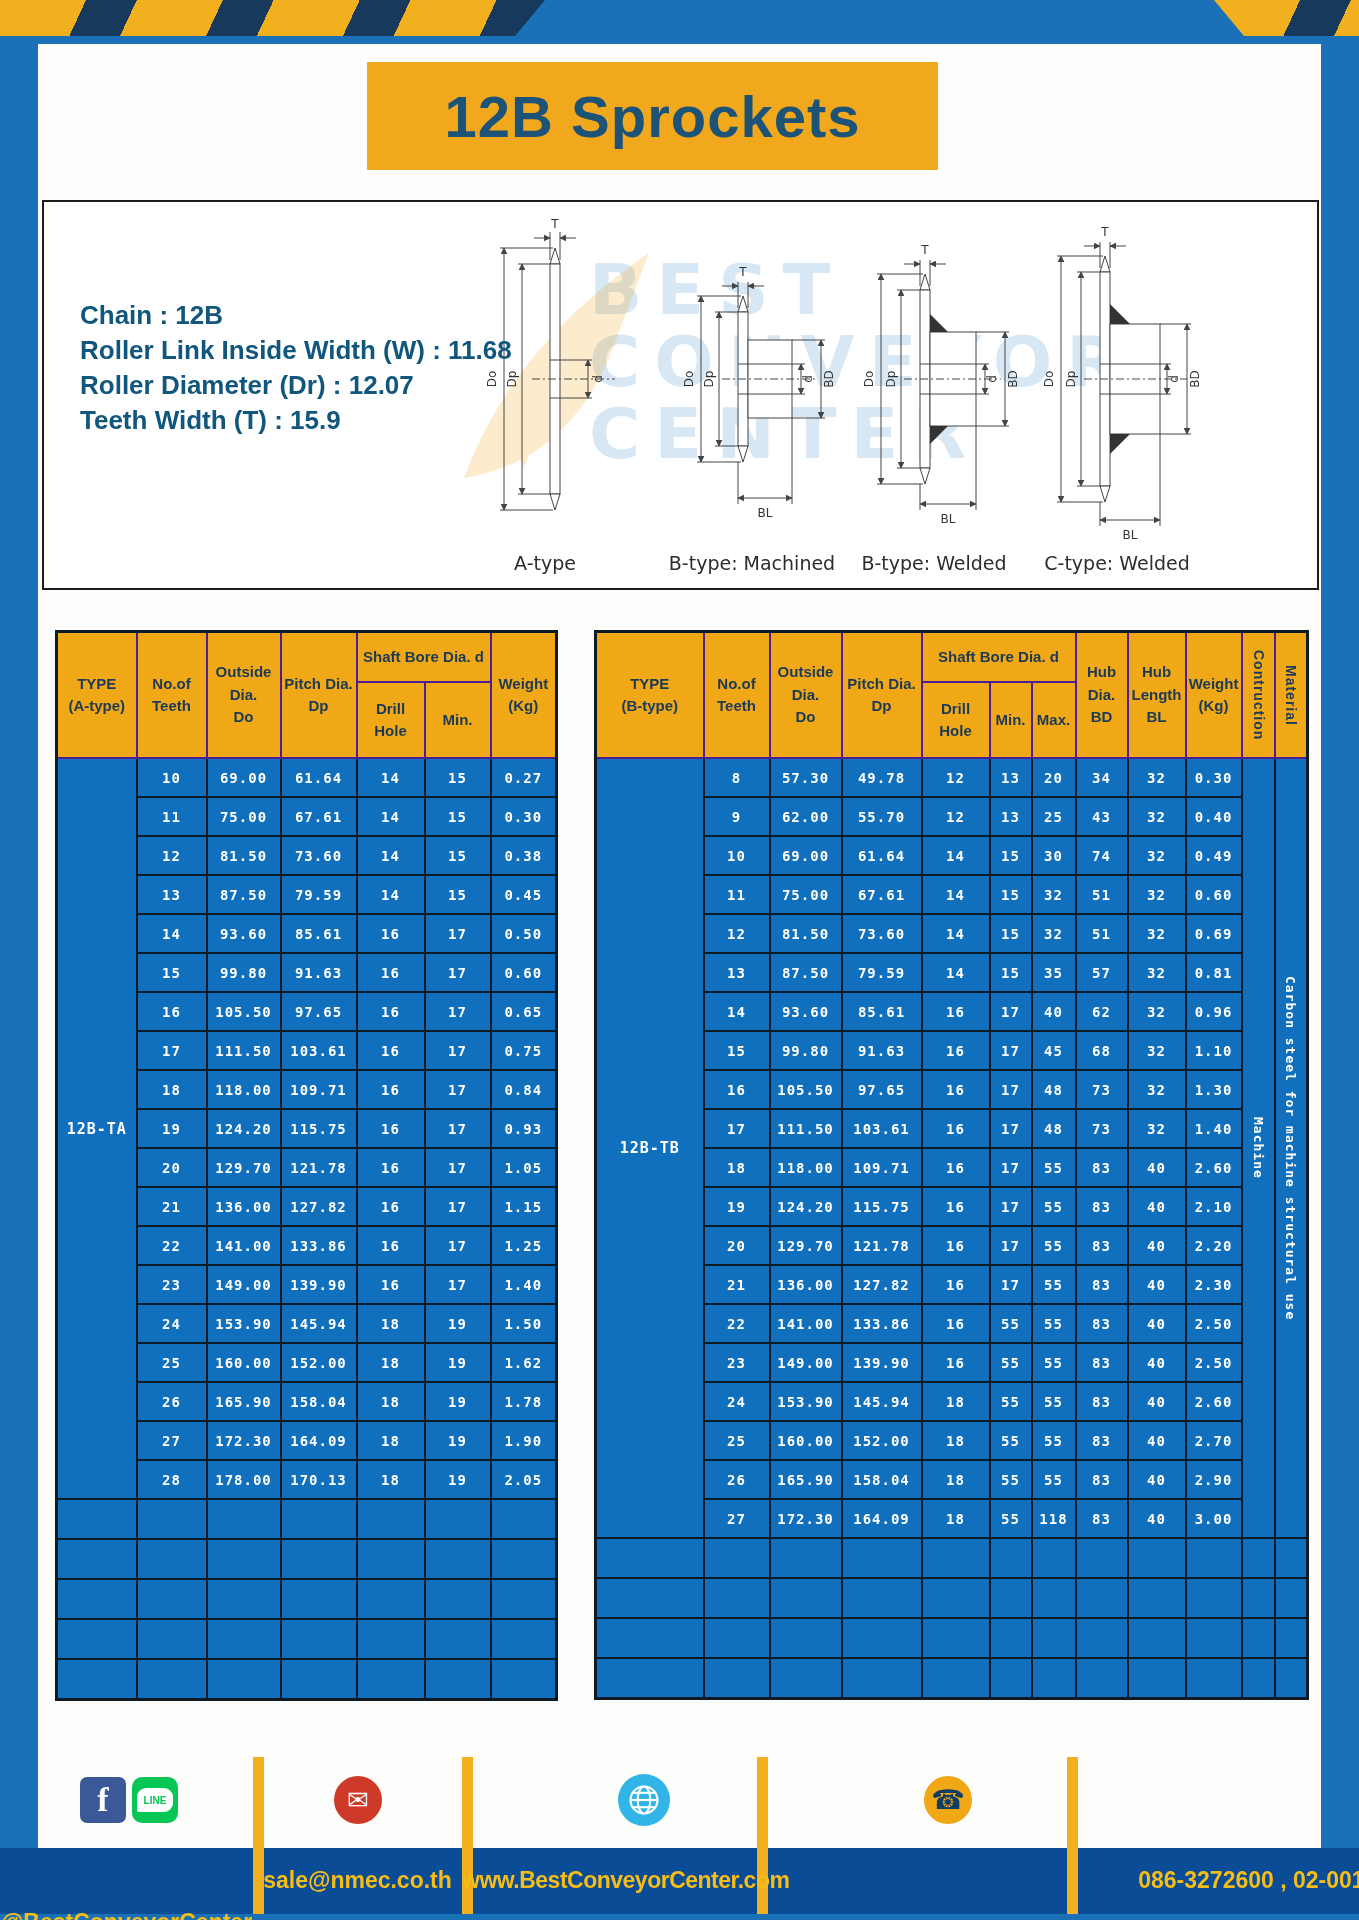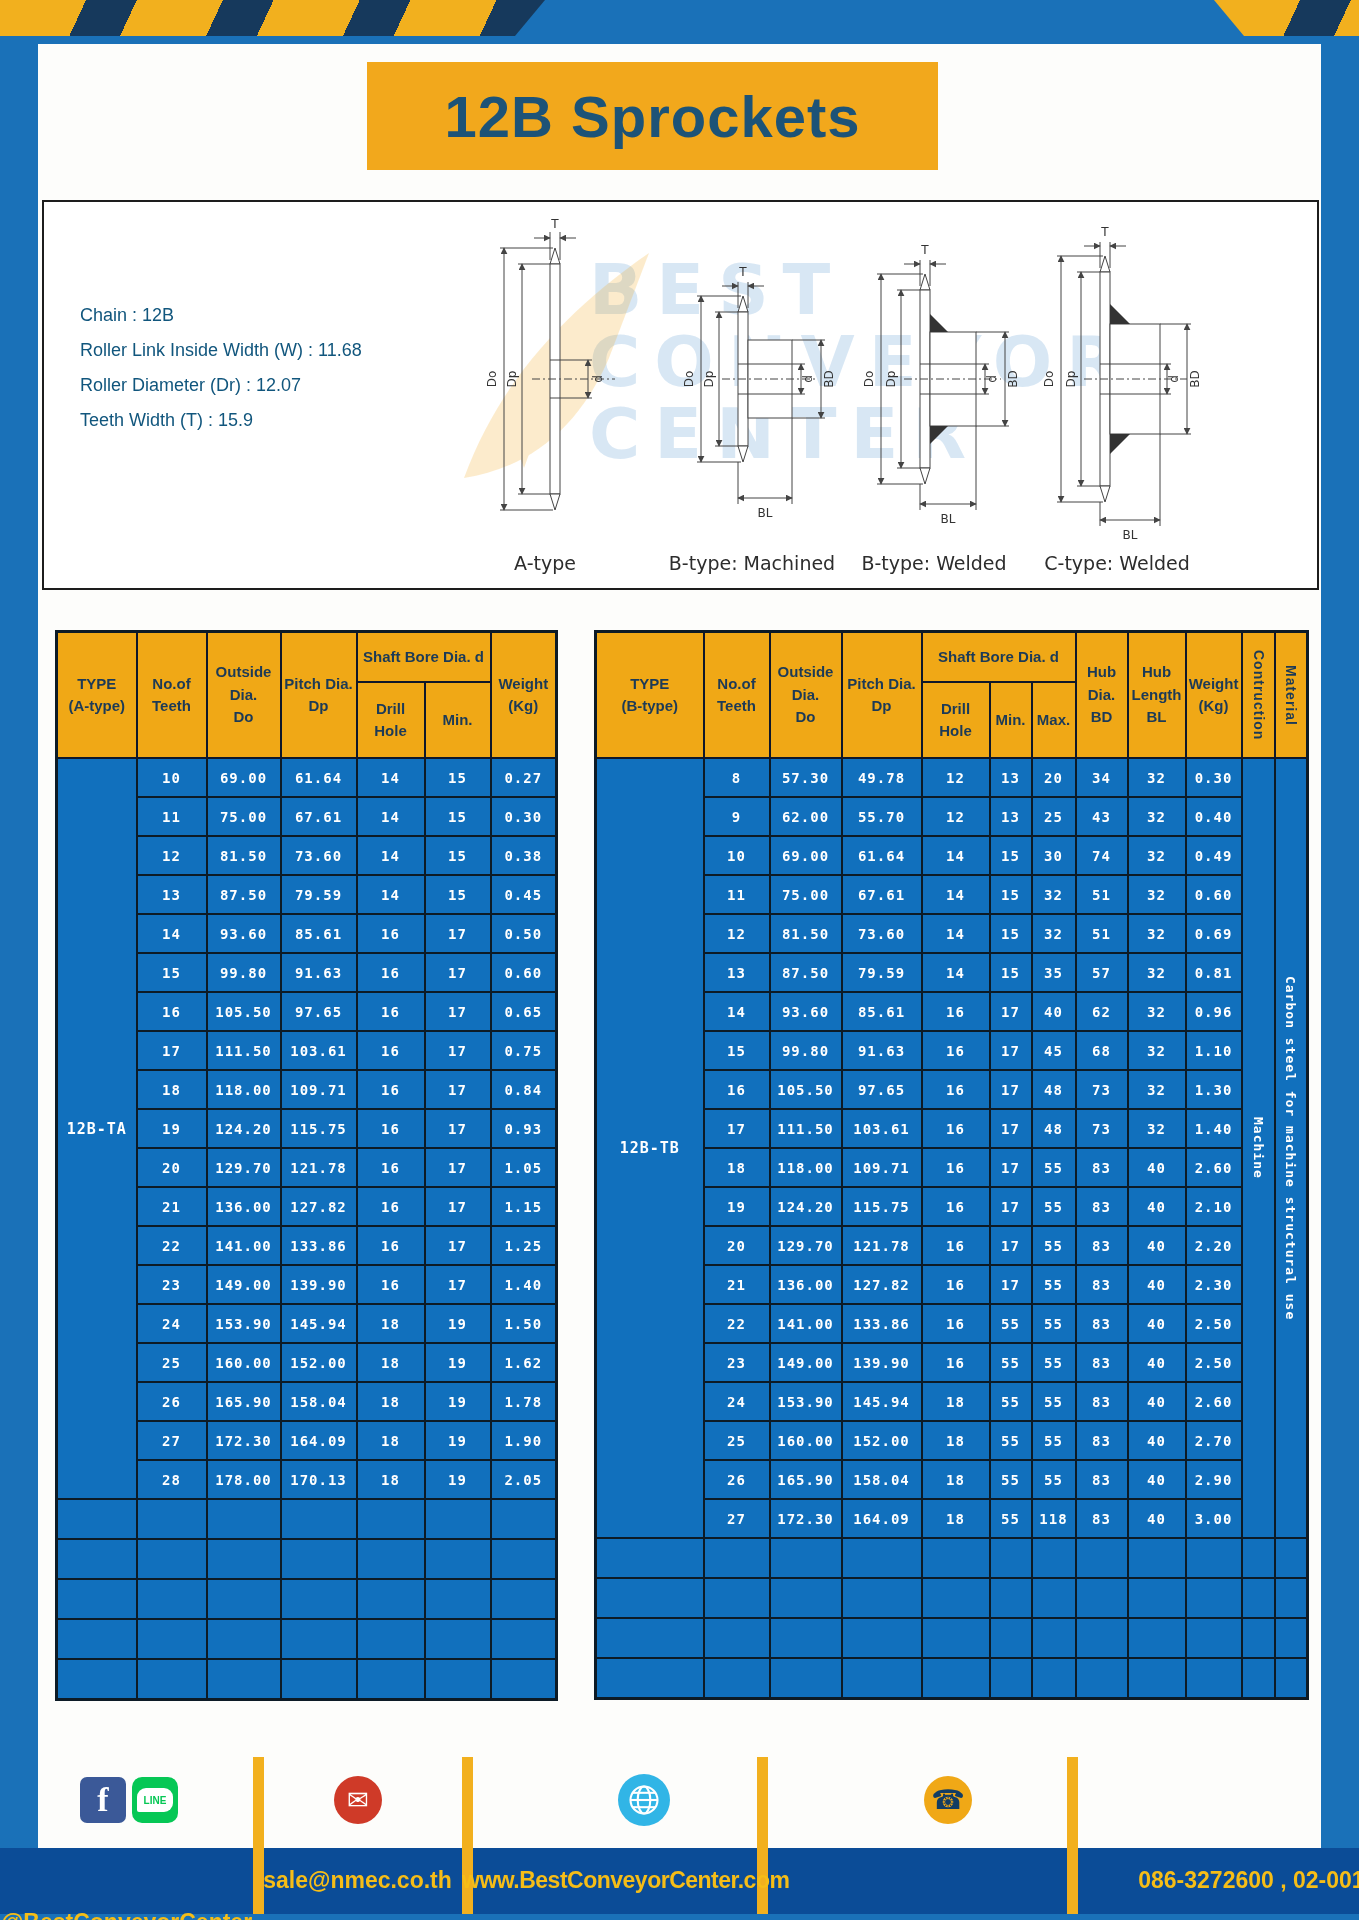--- a/index.html
+++ b/index.html
@@ -13,37 +13,37 @@
   
   .content{position:absolute;left:38px;top:44px;width:1283px;height:1804px;background:#fdfdfb;}
   
   .title-box{position:absolute;left:367px;top:62px;width:571px;height:108px;background:#f2a81c;
     display:flex;align-items:center;justify-content:center;}
   .title-box span{font-size:58px;font-weight:bold;color:#1d5377;letter-spacing:1px;}
   
   .panel{position:absolute;left:42px;top:200px;width:1277px;height:390px;background:#ffffff;
     border:2px solid #1d1d1d;box-sizing:border-box;}
   .specs{position:absolute;left:36px;top:96px;z-index:2;}
-  .specs div{font-size:18px;font-weight:normal;color:#11567d;line-height:35px;white-space:nowrap;}
+  .specs div{font-size:26px;font-weight:bold;color:#11567d;line-height:35px;white-space:nowrap;}
   .watermark{position:absolute;left:545px;top:52px;z-index:0;opacity:.55;}
   .watermark div{font-size:70px;font-weight:800;color:#b9d4ec;letter-spacing:14px;line-height:72px;
     font-family:"DejaVu Sans", sans-serif;}
   .logo-mark{position:absolute;left:390px;top:26px;z-index:0;opacity:.22;}
   .drawing{position:absolute;top:10px;z-index:1;}
   .d-a{left:426px;} .d-bm{left:633px;} .d-bw{left:815px;} .d-cw{left:995px;}
   .caption{position:absolute;top:350px;z-index:2;font-size:19px;color:#2d2d2d;
     font-family:"DejaVu Sans", sans-serif;white-space:nowrap;transform:translateX(-50%);}
   .cap-a{left:501px;} .cap-bm{left:708px;} .cap-bw{left:890px;} .cap-cw{left:1073px;}
   svg text{font-family:"DejaVu Sans", sans-serif;font-size:12px;fill:#333;}
   
   table{position:absolute;border-collapse:collapse;table-layout:fixed;background:#1170bd;
     border:3px solid #0d1b26;}
   #tableA{left:55px;top:630px;width:500px;}
   #tableB{left:594px;top:630px;width:712px;}
-  th{background:#f0a816;color:#1c3a57;font-weight:bold;font-size:15px;border:2px solid #0f172a;
+  th{background:#f0a816;color:#1c3a57;font-weight:bold;font-size:15px;border:2px solid #4c1d95;
     white-space:pre-line;padding:2px;line-height:1.5;}
   thead tr.r1 th{height:44px;} thead tr.r2 th{height:70px;}
   td{border:2px solid #0d1b26;text-align:center;vertical-align:middle;}
   td.num{height:35px;color:#ffffff;font-family:"DejaVu Sans Mono", monospace;font-weight:bold;
     font-size:14px;letter-spacing:1px;}
   td.type-cell{color:#ffffff;font-weight:bold;font-size:15px;letter-spacing:1px;
     font-family:"DejaVu Sans Mono", monospace;}
   .vert, th.vert-th{writing-mode:vertical-rl;}
   th.vert-th{font-size:14px;letter-spacing:1px;padding:4px 0;}
   td.vert{color:#ffffff;font-size:13px;font-weight:bold;letter-spacing:1px;

